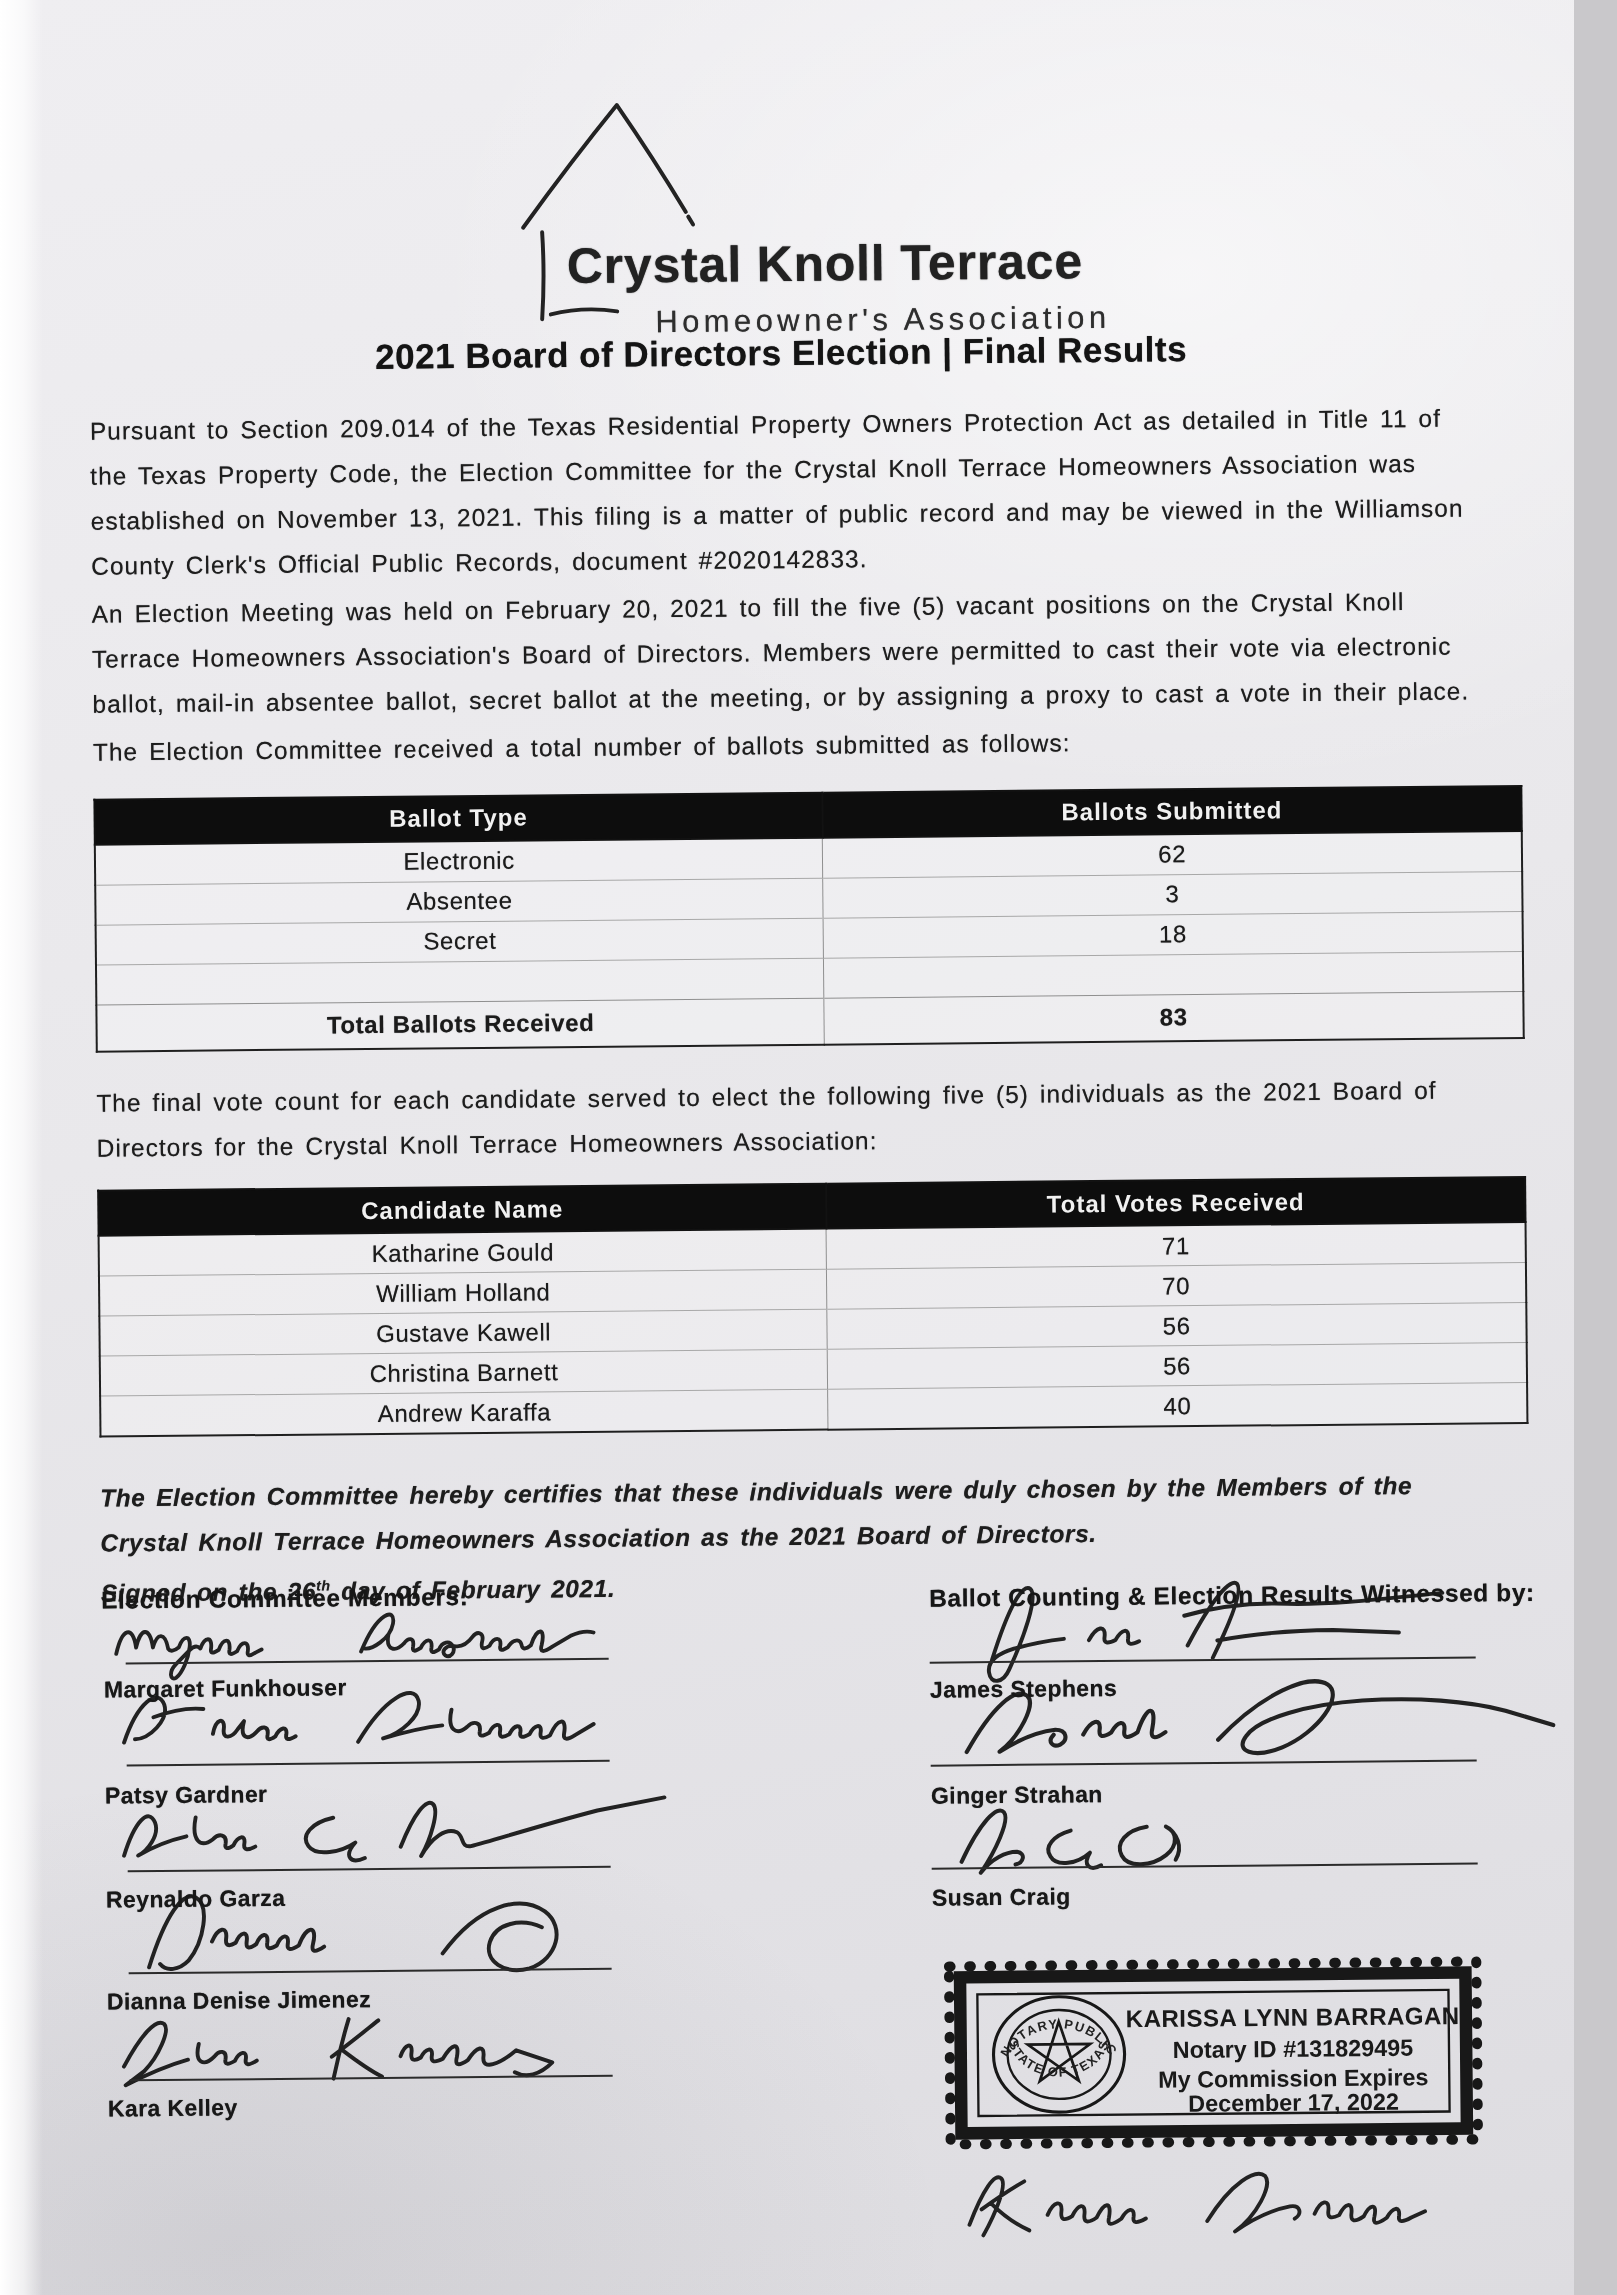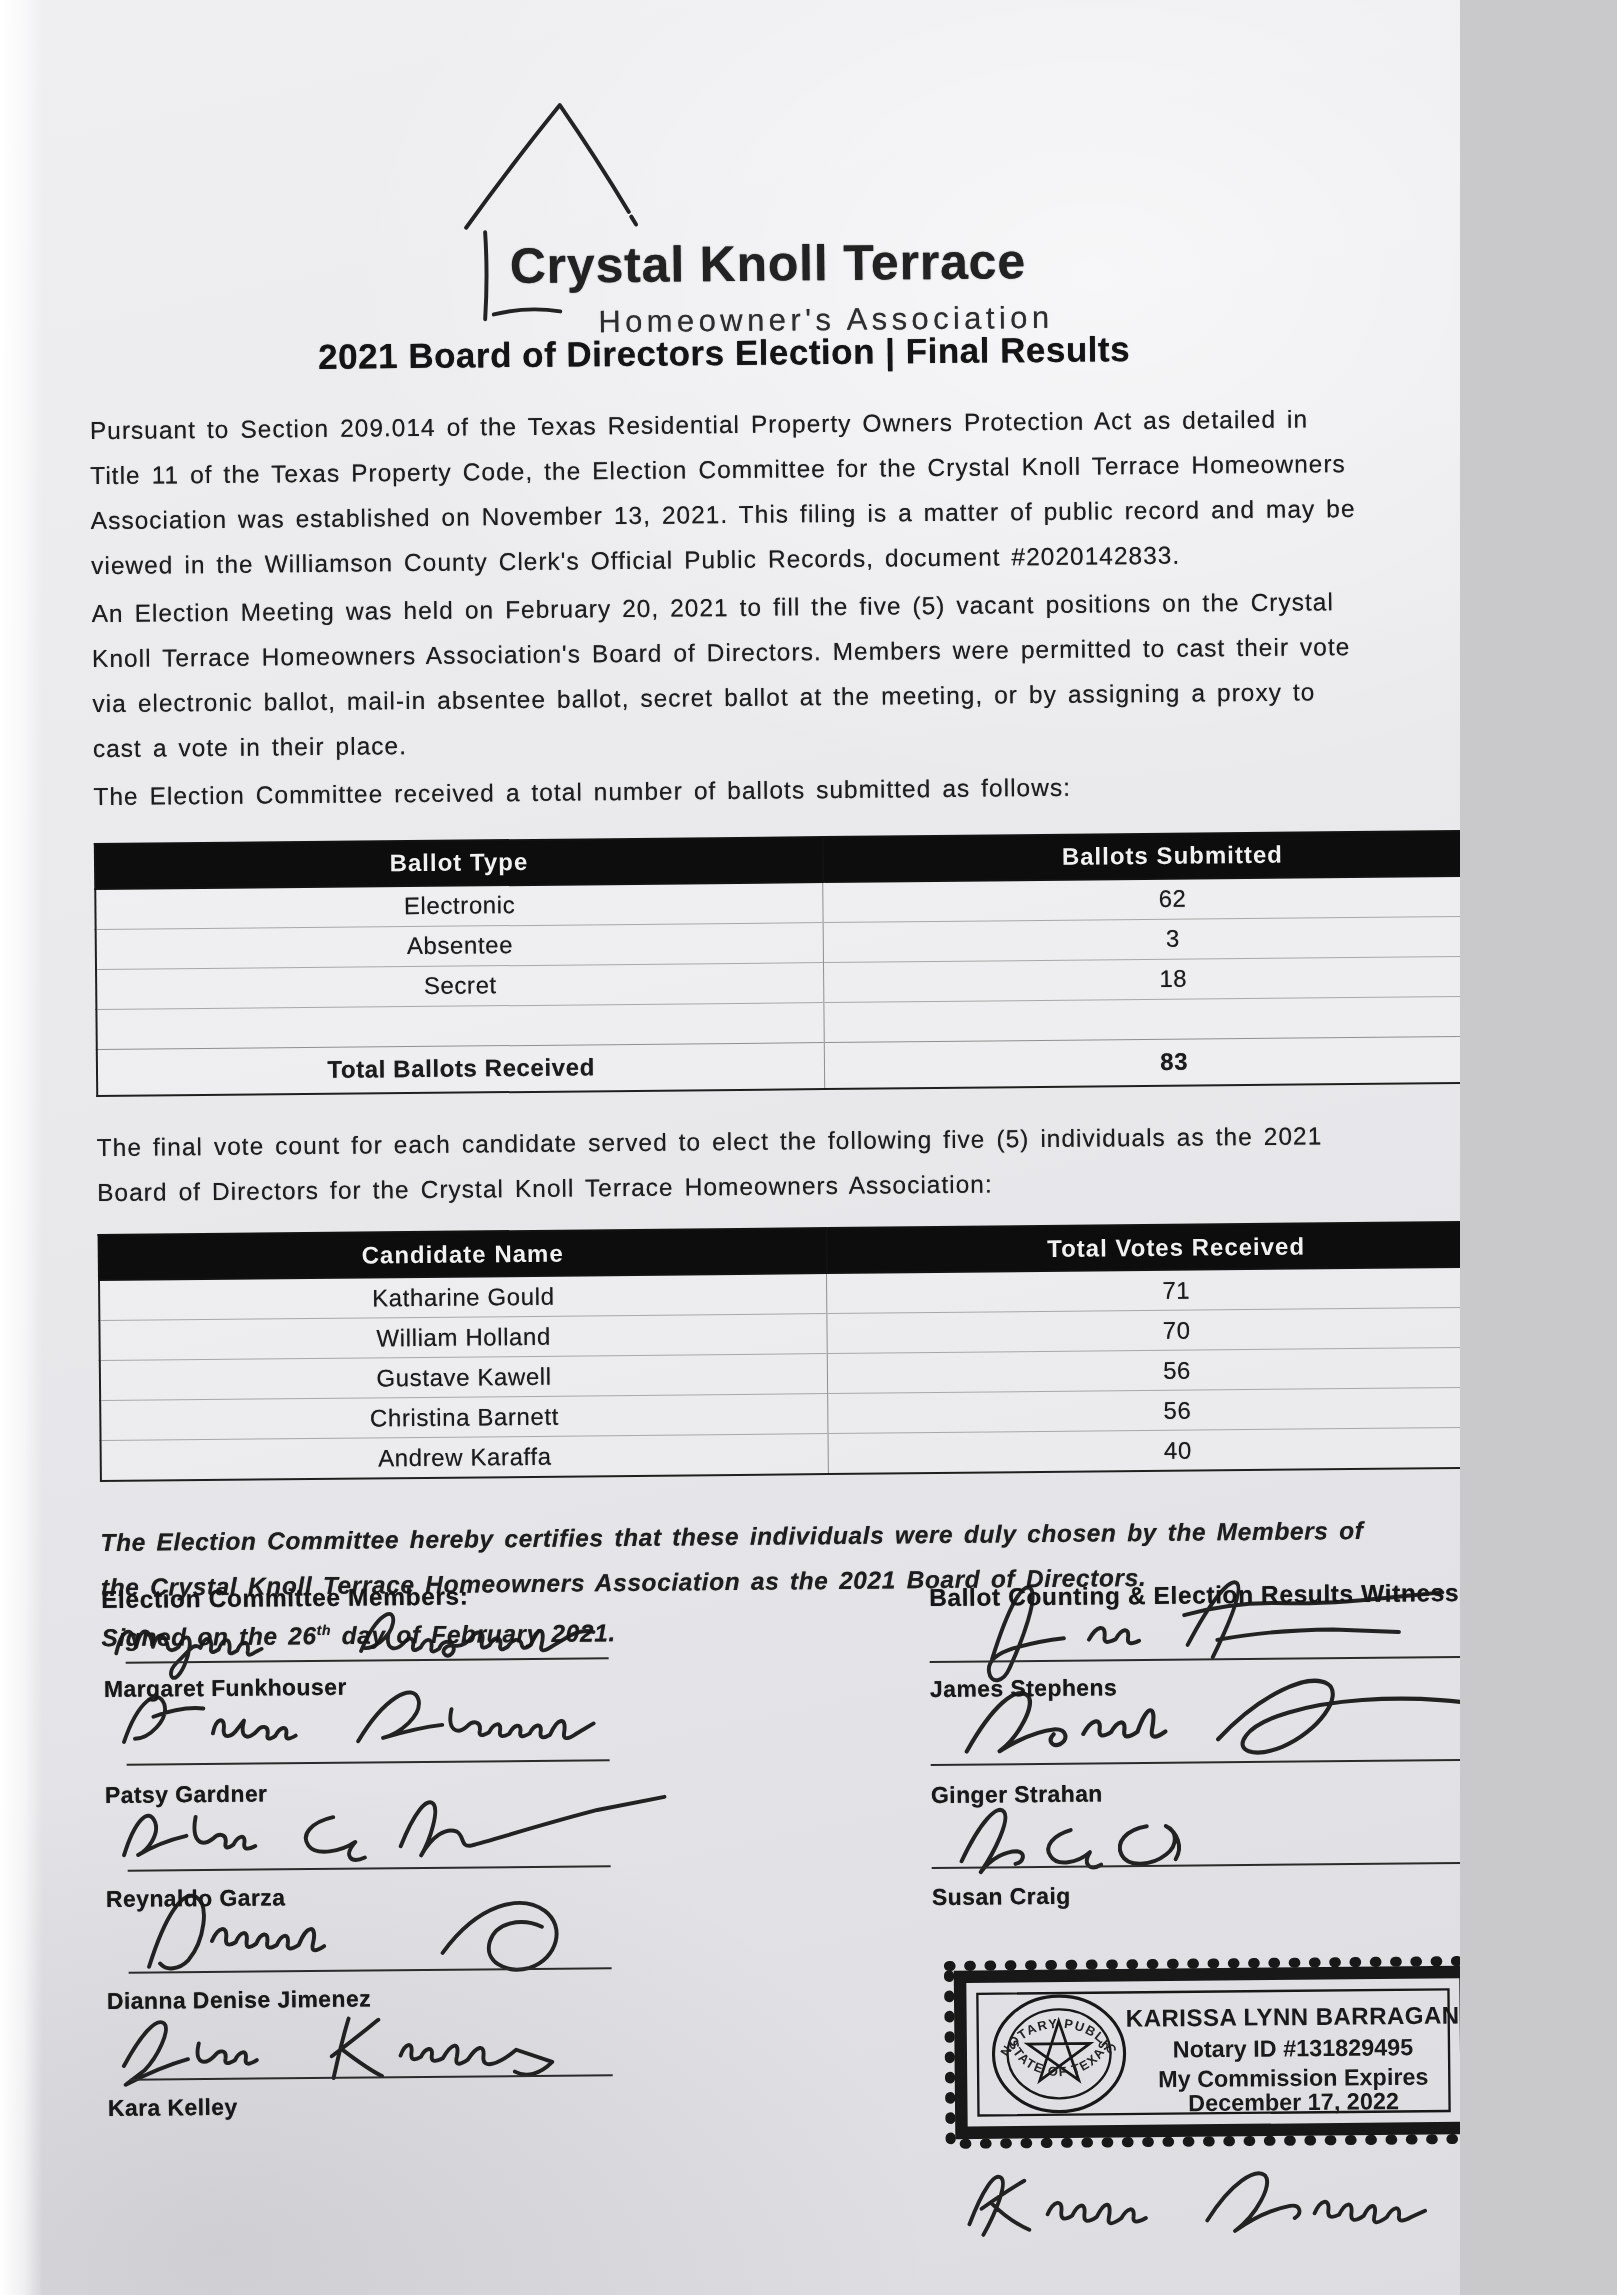--- a/index.html
+++ b/index.html
@@ -1,21 +1,21 @@
 <!DOCTYPE html>
 <html style="font-size:12.7px"><head>
 <meta charset="utf-8">
 <style>
   html,body { margin:0; padding:0; }
   body {
     width:1618px; height:2295px; background:#c9c8cb; overflow:hidden;
     font-family:"Liberation Sans", sans-serif;
   }
   .paper {
-    position:relative; width:1460px; height:2295px; overflow:hidden;
+    position:relative; width:1574px; height:2295px; overflow:hidden;
     background:
       radial-gradient(1267px 871px at 75% 12%, rgba(255,255,255,.55), rgba(255,255,255,0) 60%),
       radial-gradient(1188px 792px at 15% 98%, rgba(60,60,70,.10), rgba(0,0,0,0) 60%),
       linear-gradient(168deg, #efeef1 0%, #e9e8eb 45%, #e2e1e5 78%, #dddce0 100%);
     color:#1c1c1c;
   }
   .paper::before {
     content:""; position:absolute; left:0; top:0; bottom:0; width:43px;
     background:linear-gradient(90deg, #ffffff 0%, rgba(255,255,255,.65) 55%, rgba(255,255,255,0) 100%);
     z-index:5; pointer-events:none;

